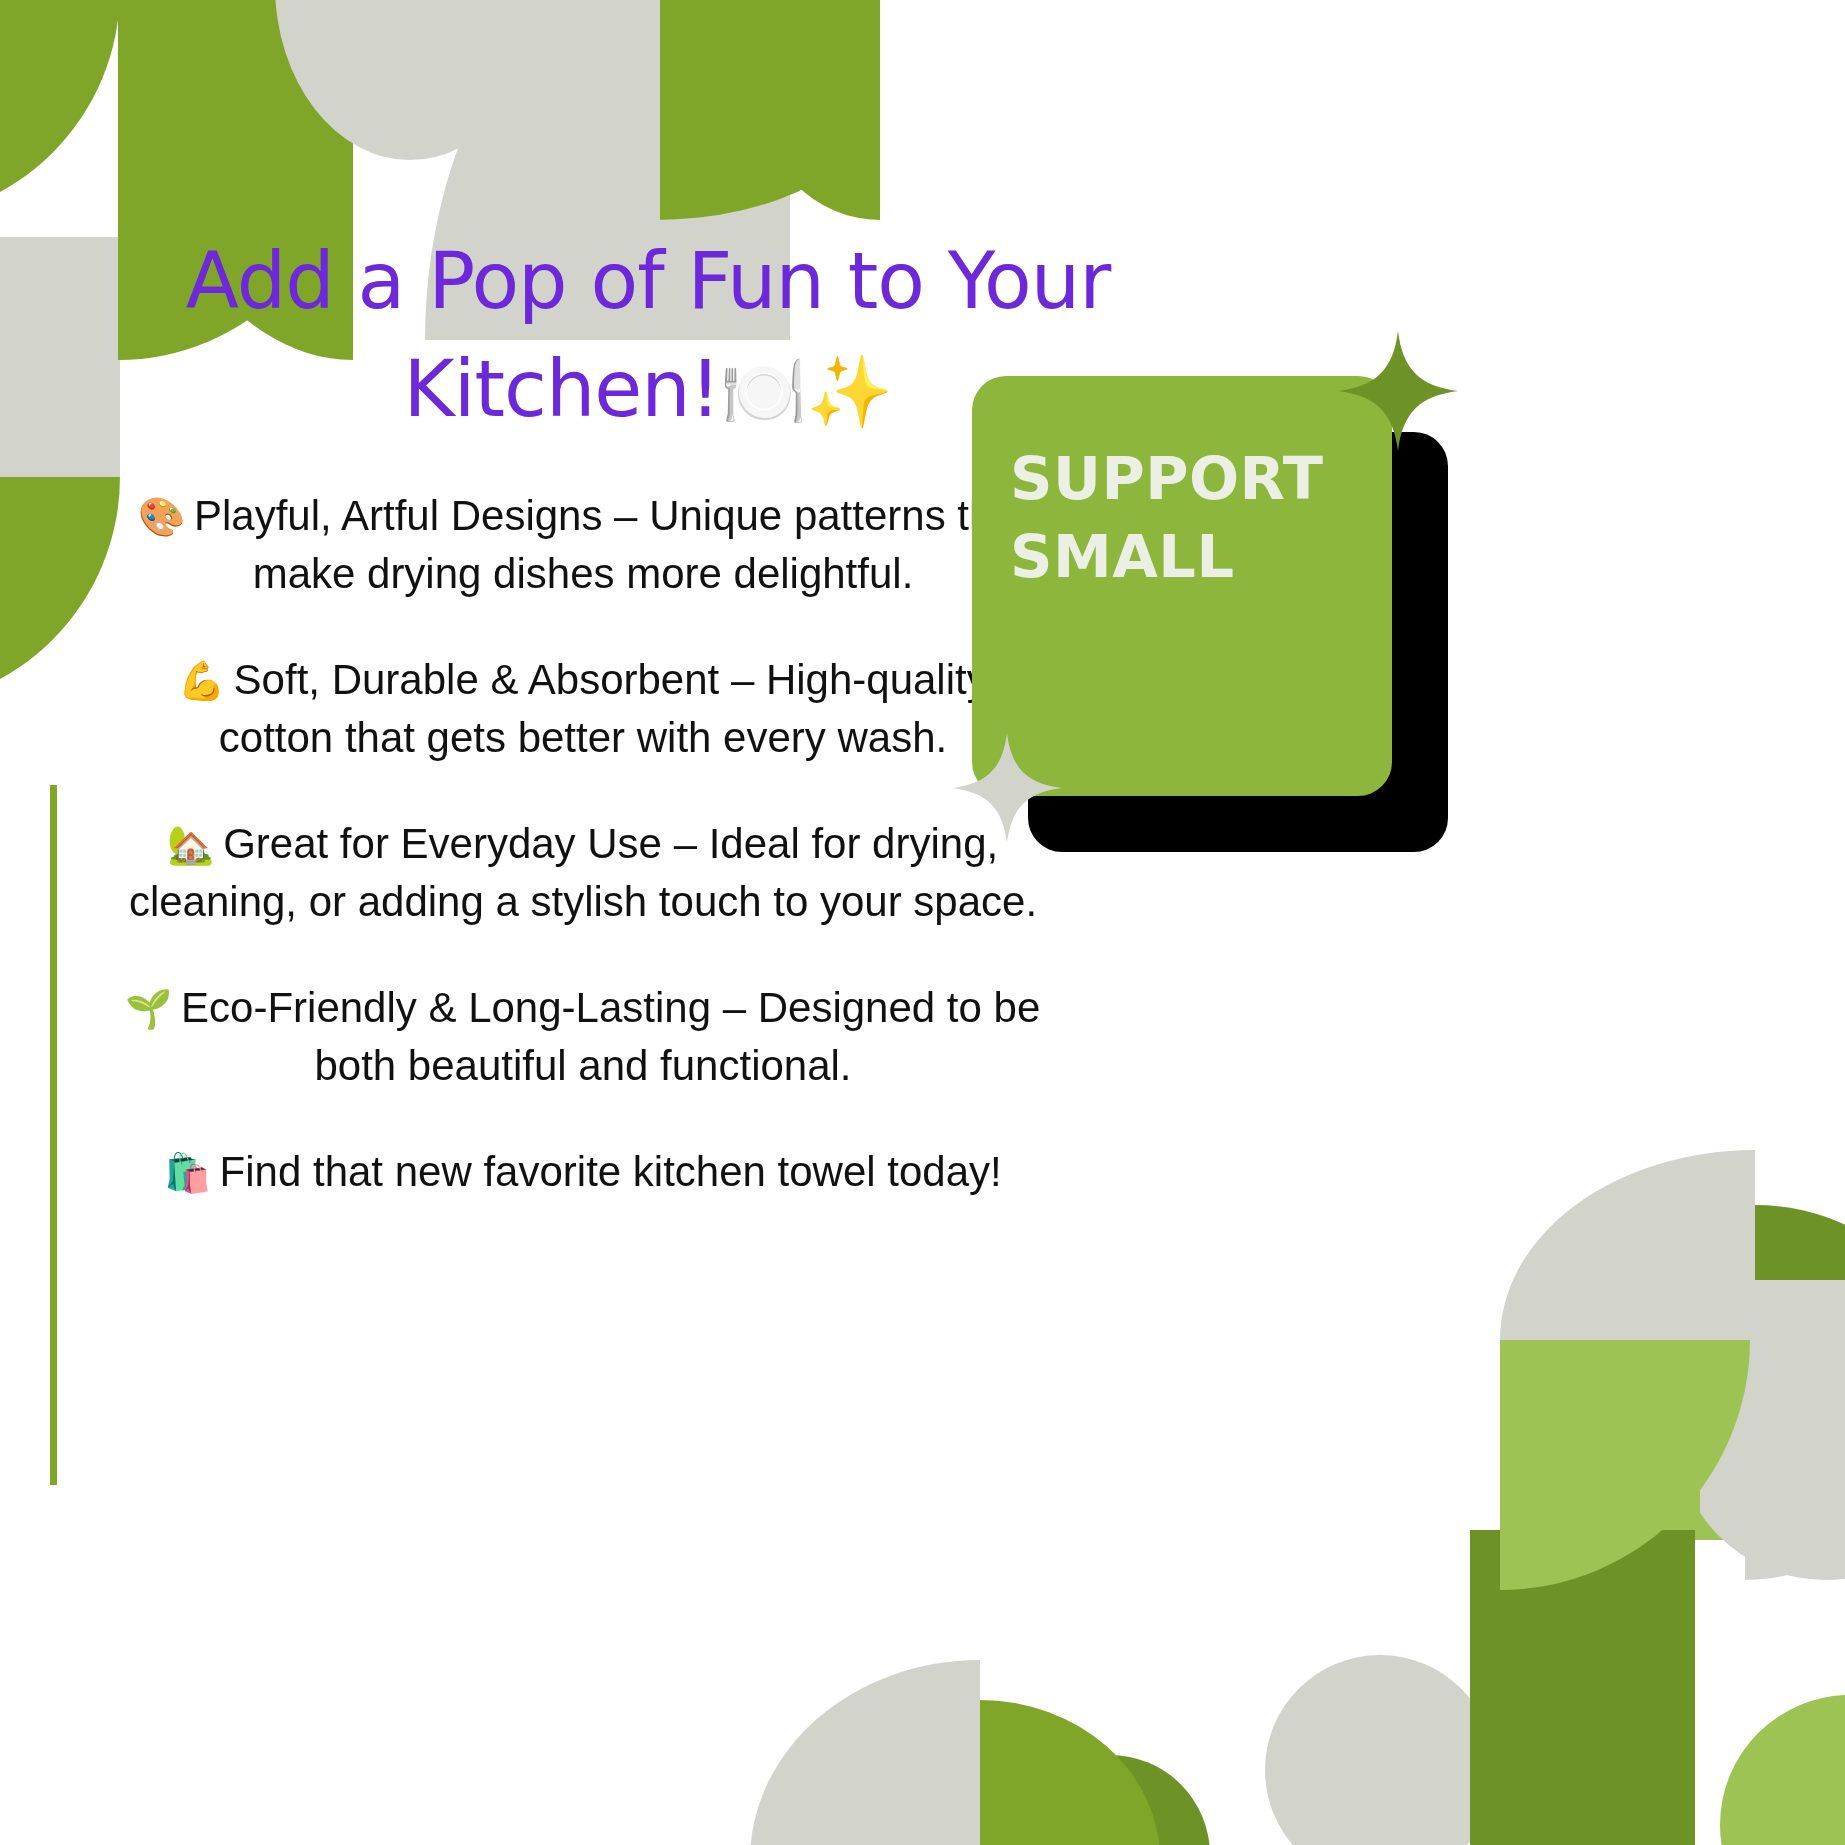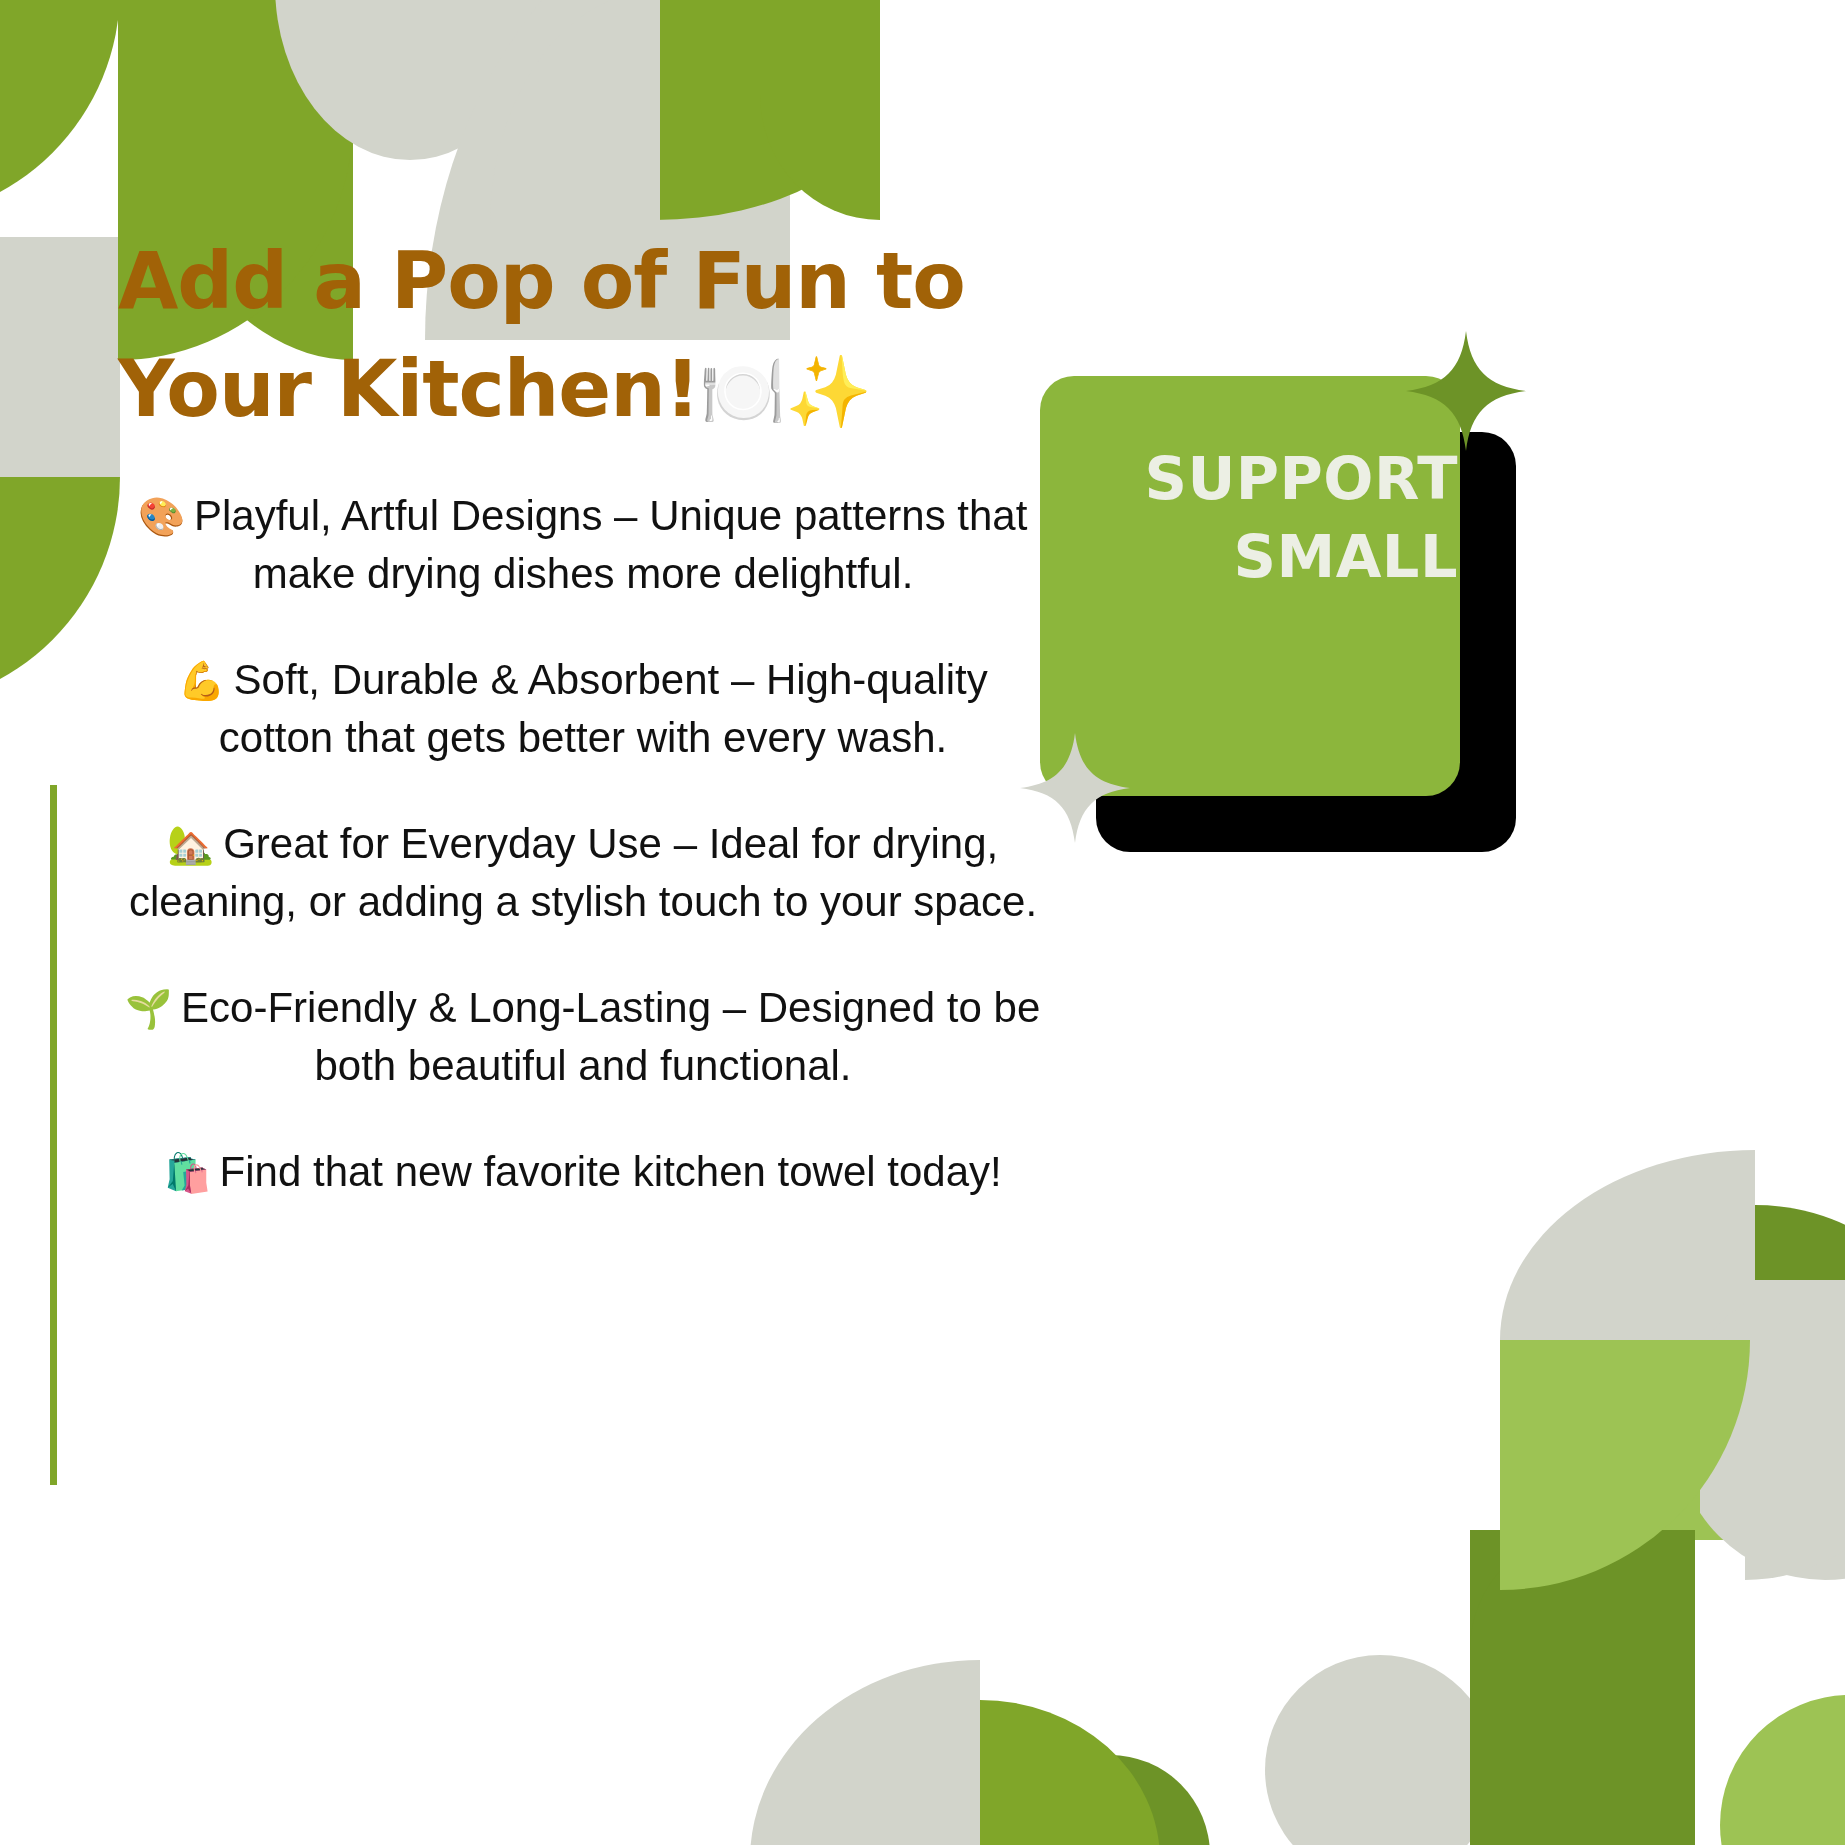--- a/index.html
+++ b/index.html
@@ -39,52 +39,52 @@
   
   #content {
     position: absolute;
     left: 118px;
     top: 228px;
     width: 900px;
   }
 
   #headline {
     font-family: "DejaVu Sans", sans-serif;
-    font-weight: bold;
+    font-weight: normal;
     font-size: 78px;
     line-height: 1.38;
     letter-spacing: -1px;
-    color: #a16207;
+    color: #6d28d9;
     margin: 0 0 44px 0;
     width: 1060px;
+    text-align: center;
   }
   .headline-emoji { font-size: 70px; }
 
   .bullet {
     font-family: "Liberation Sans", sans-serif;
     font-size: 42px;
     line-height: 1.38;
     color: #111111;
     margin: 0 0 48px 0;
     width: 930px;
     text-align: center;
   }
   .bullet .emoji {
     font-size: 38px;
     margin-right: 8px;
   }
 
   
   #badge-wrap {
     position: absolute;
-    left: 1032px;
+    left: 964px;
     top: 368px;
     width: 500px;
     height: 500px;
-    text-align: right;
   }
   #badge-shadow {
     position: absolute;
     left: 64px;
     top: 64px;
     width: 420px;
     height: 420px;
     background: #000000;
     border-radius: 34px;
   }

